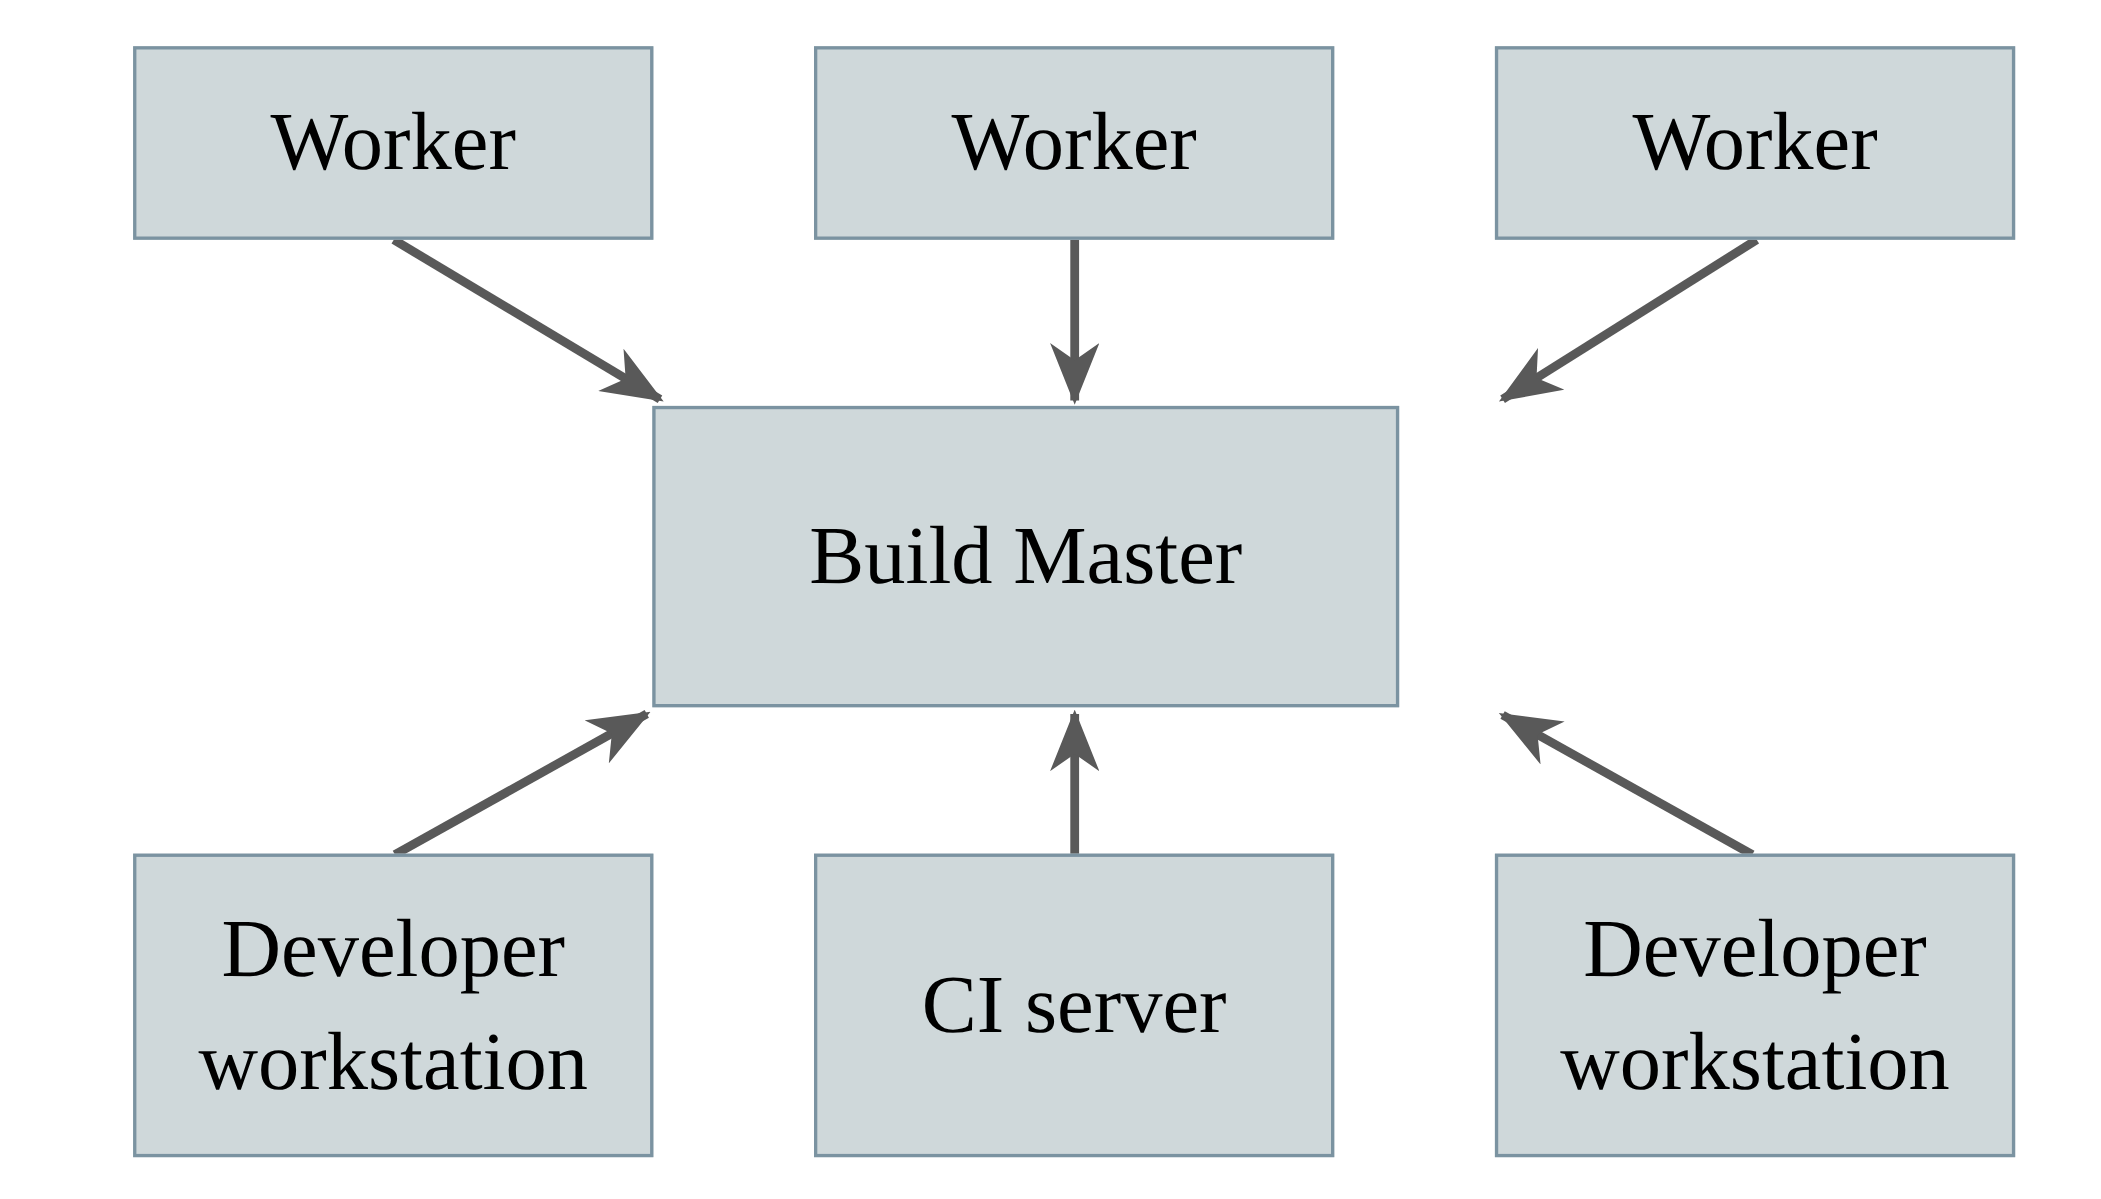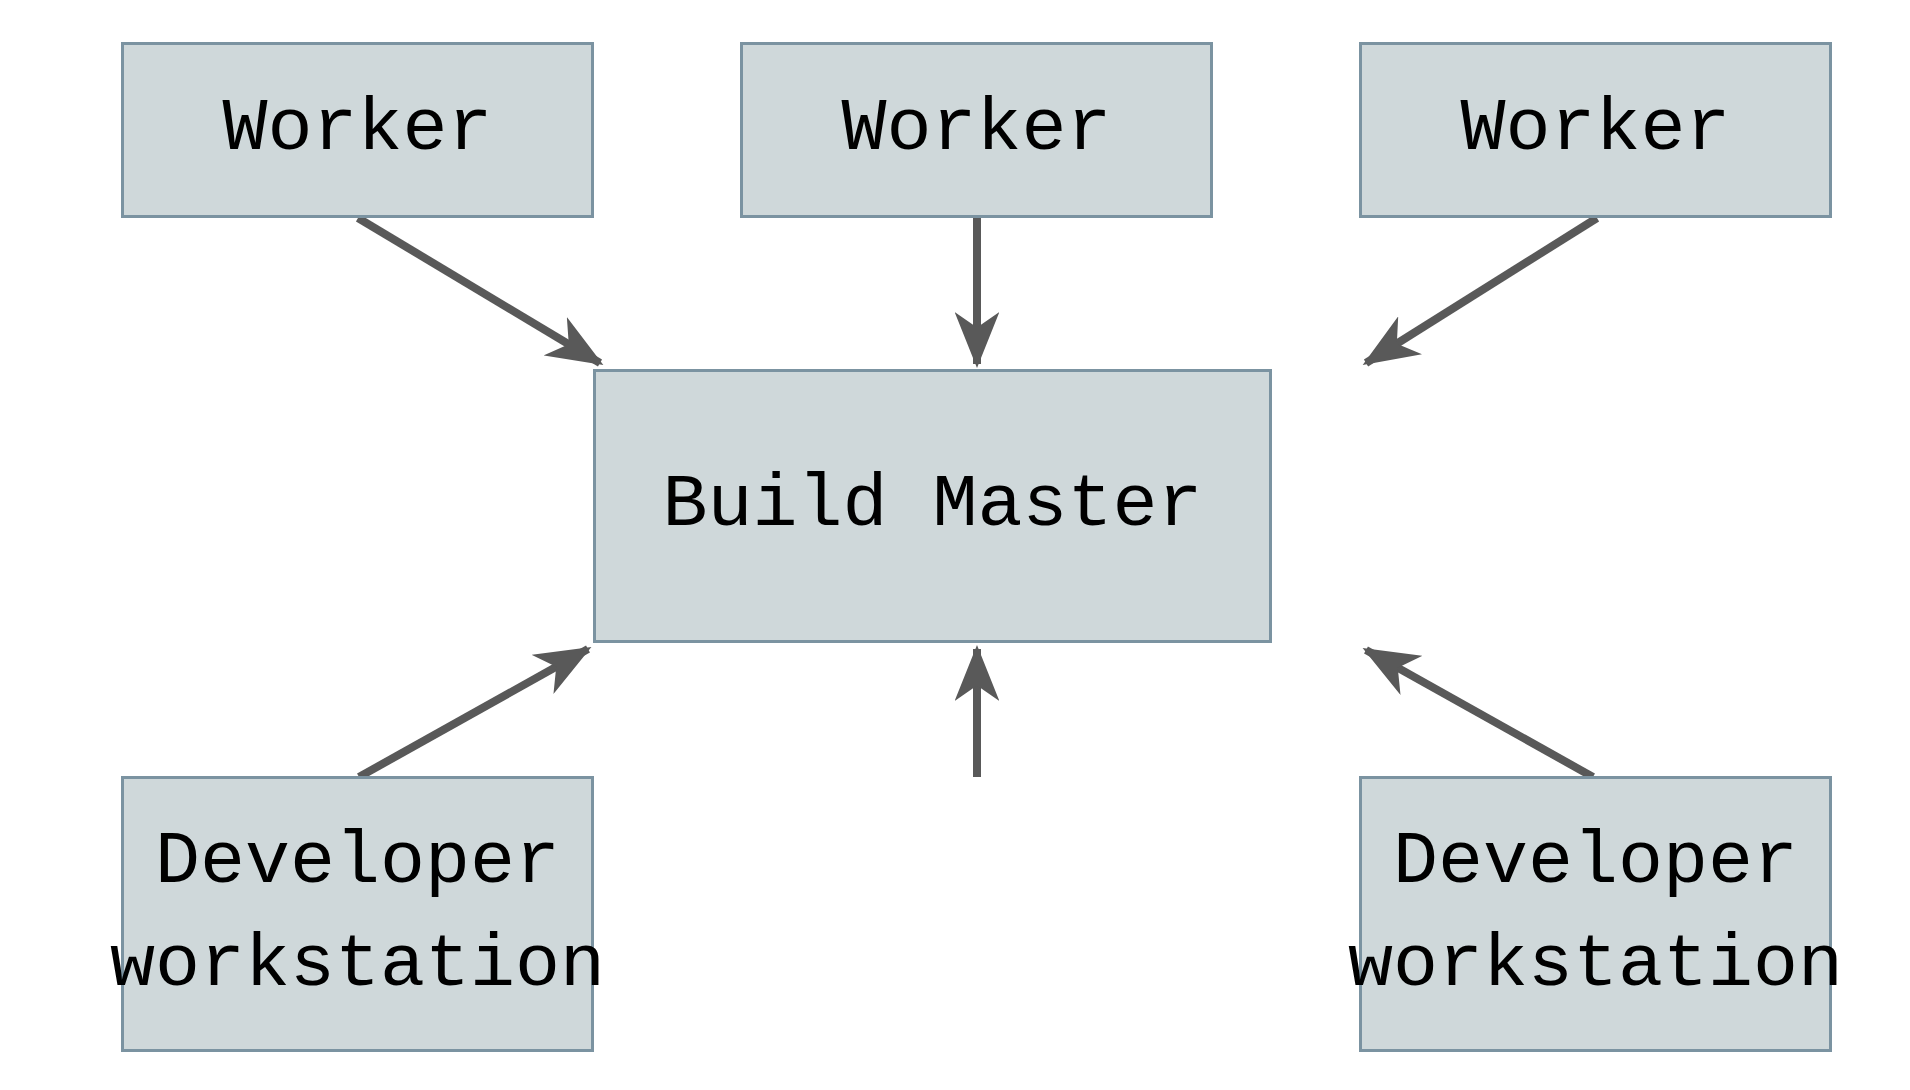--- a/index.html
+++ b/index.html
@@ -5,21 +5,21 @@
   html, body {
     margin: 0;
     padding: 0;
     background: #ffffff;
   }
   #canvas {
     position: relative;
     width: 1910px;
     height: 1090px;
     background: #ffffff;
-    font-family: Liberation Mono, monospace;
+    font-family: Liberation Serif, serif;
     overflow: hidden;
   }
   .node {
     position: absolute;
     box-sizing: border-box;
     background: #cfd8da;
     border: 3px solid #7b93a1;
     display: flex;
     align-items: center;
     justify-content: center;
@@ -77,18 +77,21 @@
   </div>
 
   <div class="node" style="left:593px; top:369px; width:679px; height:274px;">
     <span>Build Master</span>
   </div>
 
   <div class="node" style="left:121px; top:776px; width:473px; height:276px;">
     <span>Developer workstation</span>
   </div>
 
+  <div class="node" style="left:740px; top:776px; width:473px; height:276px;">
+    <span>CI server</span>
+  </div>
 
   <div class="node" style="left:1359px; top:776px; width:473px; height:276px;">
     <span>Developer workstation</span>
   </div>
 
 </div>
 
 </body></html>

